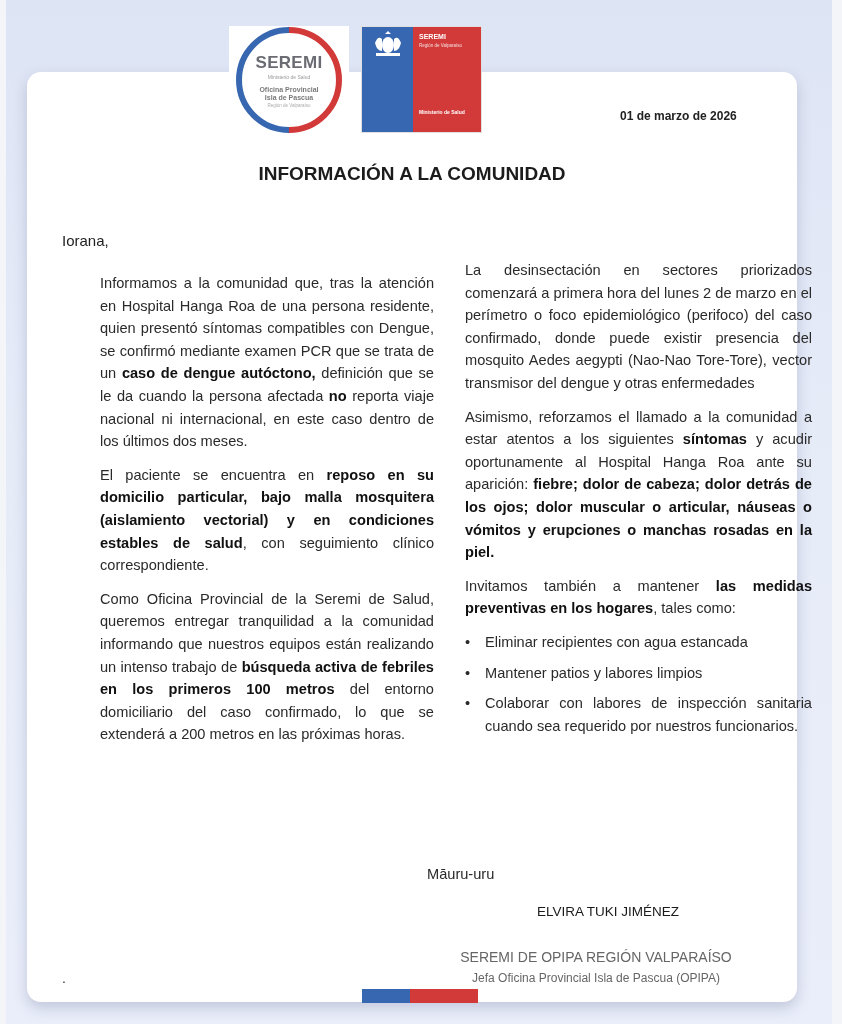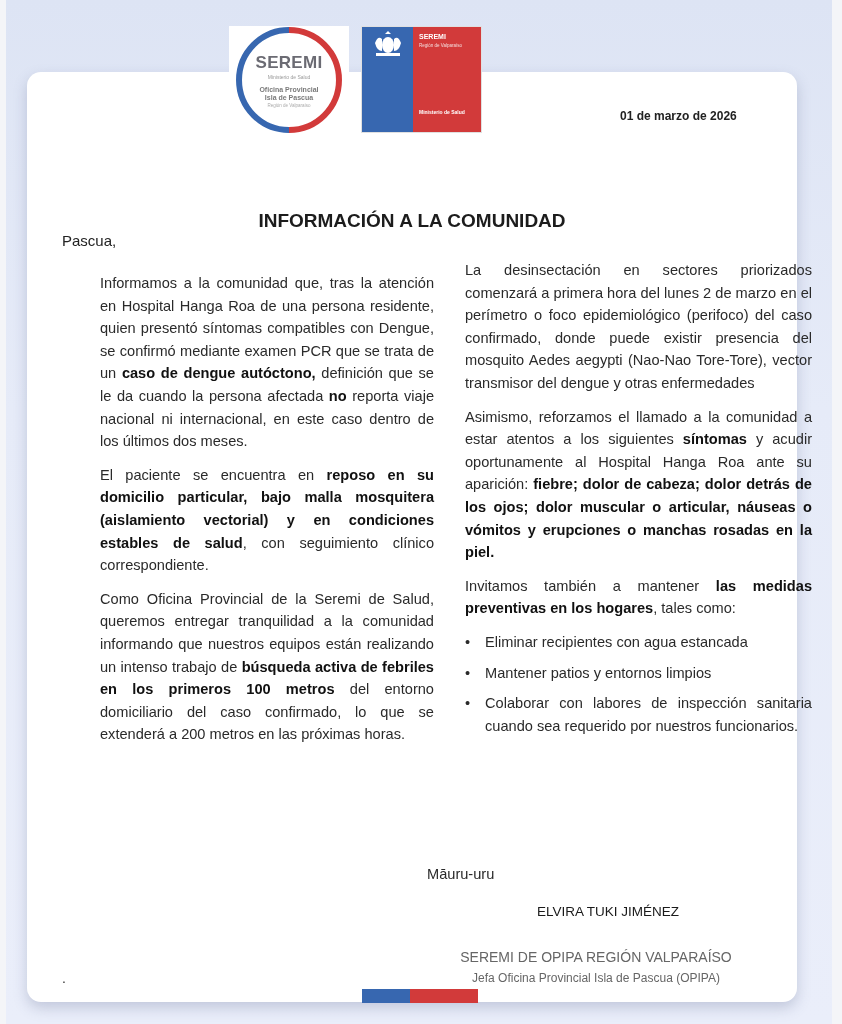--- a/index.html
+++ b/index.html
@@ -34,21 +34,21 @@
       display: flex; border: 1px solid #e0e0e0;
     }
     .flag-blue { width: 51px; height: 100%; background: #3767b0; position: relative; }
     .flag-red { flex: 1; height: 100%; background: #d23a3a; position: relative; }
     .flag-red .s1 { position: absolute; left: 6px; top: 6px; font-size: 7px; font-weight: bold; color: #fff; }
     .flag-red .s2 { position: absolute; left: 6px; top: 16px; font-size: 4.5px; color: #f5dede; }
     .flag-red .s3 { position: absolute; left: 6px; top: 82px; font-size: 5px; font-weight: bold; color: #fff; line-height: 7px; width: 54px; }
     .crest { position: absolute; left: 10px; top: 4px; }
     .date { position: absolute; left: 620px; top: 109px; font-size: 12px; font-weight: bold; color: #222; z-index: 3; }
     .title { position: absolute; left: 27px; width: 770px; top: 160px; text-align: center;
-      font-size: 19px; font-weight: bold; line-height: 27px; color: #1c1c1c; z-index: 3; margin-top: 47px; }
+      font-size: 19px; font-weight: bold; line-height: 27px; color: #1c1c1c; z-index: 3; }
     .greeting { position: absolute; left: 62px; top: 232px; font-size: 15px; color: #222; z-index: 3; }
     .col { position: absolute; z-index: 3; font-size: 14.6px; line-height: 22.6px; color: #2a2a2a; margin-left: 38px; }
     .col-left { left: 62px; top: 272px; width: 334px; }
     .col-right { left: 427px; top: 259px; width: 347px; }
     .col p { margin: 0 0 11px 0; text-align: justify; }
     .col b { color: #111; }
     .bullets { margin: 0; padding: 0; list-style: none; }
     .bullets li { position: relative; padding-left: 20px; margin-bottom: 8px; text-align: justify; }
     .bullets li .dot { position: absolute; left: 0; top: 0; }
     .closing { position: absolute; left: 427px; top: 866px; font-size: 14.6px; color: #2a2a2a; z-index: 3; }
@@ -99,36 +99,36 @@
     <div class="s3">Ministerio de Salud</div>
   </div>
 </div>
 
 <div class="date">01 de marzo de 2026</div>
 
 <div class="title">
   <div>INFORMACIÓN A LA COMUNIDAD</div>
 </div>
 
-<div class="greeting">Pascua,</div>
+<div class="greeting">Iorana,</div>
 
 <div class="col col-left">
   <p><span>Informamos a la comunidad que, tras la atención en Hospital Hanga Roa de una persona residente, quien presentó síntomas compatibles con Dengue, se confirmó mediante examen PCR que se trata de un </span><b>caso de dengue autóctono,</b><span> definición que se le da cuando la persona afectada </span><b>no</b><span> reporta viaje nacional ni internacional, en este caso dentro de los últimos dos meses.</span></p>
   <p><span>El paciente se encuentra en </span><b>reposo en su domicilio particular, bajo malla mosquitera (aislamiento vectorial) y en condiciones estables de salud</b><span>, con seguimiento clínico correspondiente.</span></p>
   <p><span>Como Oficina Provincial de la Seremi de Salud, queremos entregar tranquilidad a la comunidad informando que nuestros equipos están realizando un intenso trabajo de </span><b>búsqueda activa de febriles en los primeros 100 metros</b><span> del entorno domiciliario del caso confirmado, lo que se extenderá a 200 metros en las próximas horas.</span></p>
 </div>
 <div class="stray-dot">.</div>
 
 <div class="col col-right">
   <p>La desinsectación en sectores priorizados comenzará a primera hora del lunes 2 de marzo en el perímetro o foco epidemiológico (perifoco) del caso confirmado, donde puede existir presencia del mosquito Aedes aegypti (Nao-Nao Tore-Tore), vector transmisor del dengue y otras enfermedades</p>
   <p><span>Asimismo, reforzamos el llamado a la comunidad a estar atentos a los siguientes </span><b>síntomas</b><span> y acudir oportunamente al Hospital Hanga Roa ante su aparición: </span><b>fiebre; dolor de cabeza; dolor detrás de los ojos; dolor muscular o articular, náuseas o vómitos y erupciones o manchas rosadas en la piel.</b></p>
   <p><span>Invitamos también a mantener </span><b>las medidas preventivas en los hogares</b><span>, tales como:</span></p>
   <ul class="bullets">
     <li><span class="dot">•</span><span>Eliminar recipientes con agua estancada</span></li>
-    <li><span class="dot">•</span><span>Mantener patios y entornos limpios</span></li>
+    <li><span class="dot">•</span><span>Mantener patios y labores limpios</span></li>
     <li><span class="dot">•</span><span>Colaborar con labores de inspección sanitaria cuando sea requerido por nuestros funcionarios.</span></li>
   </ul>
 </div>
 
 <div class="closing">Māuru-uru</div>
 
 <div class="signer">
   <div class="name">ELVIRA TUKI JIMÉNEZ</div>
   <div class="role">Jefa Oficina Provincial Isla de Pascua (OPIPA)</div>
   <div class="org">SEREMI DE OPIPA REGIÓN VALPARAÍSO</div>

